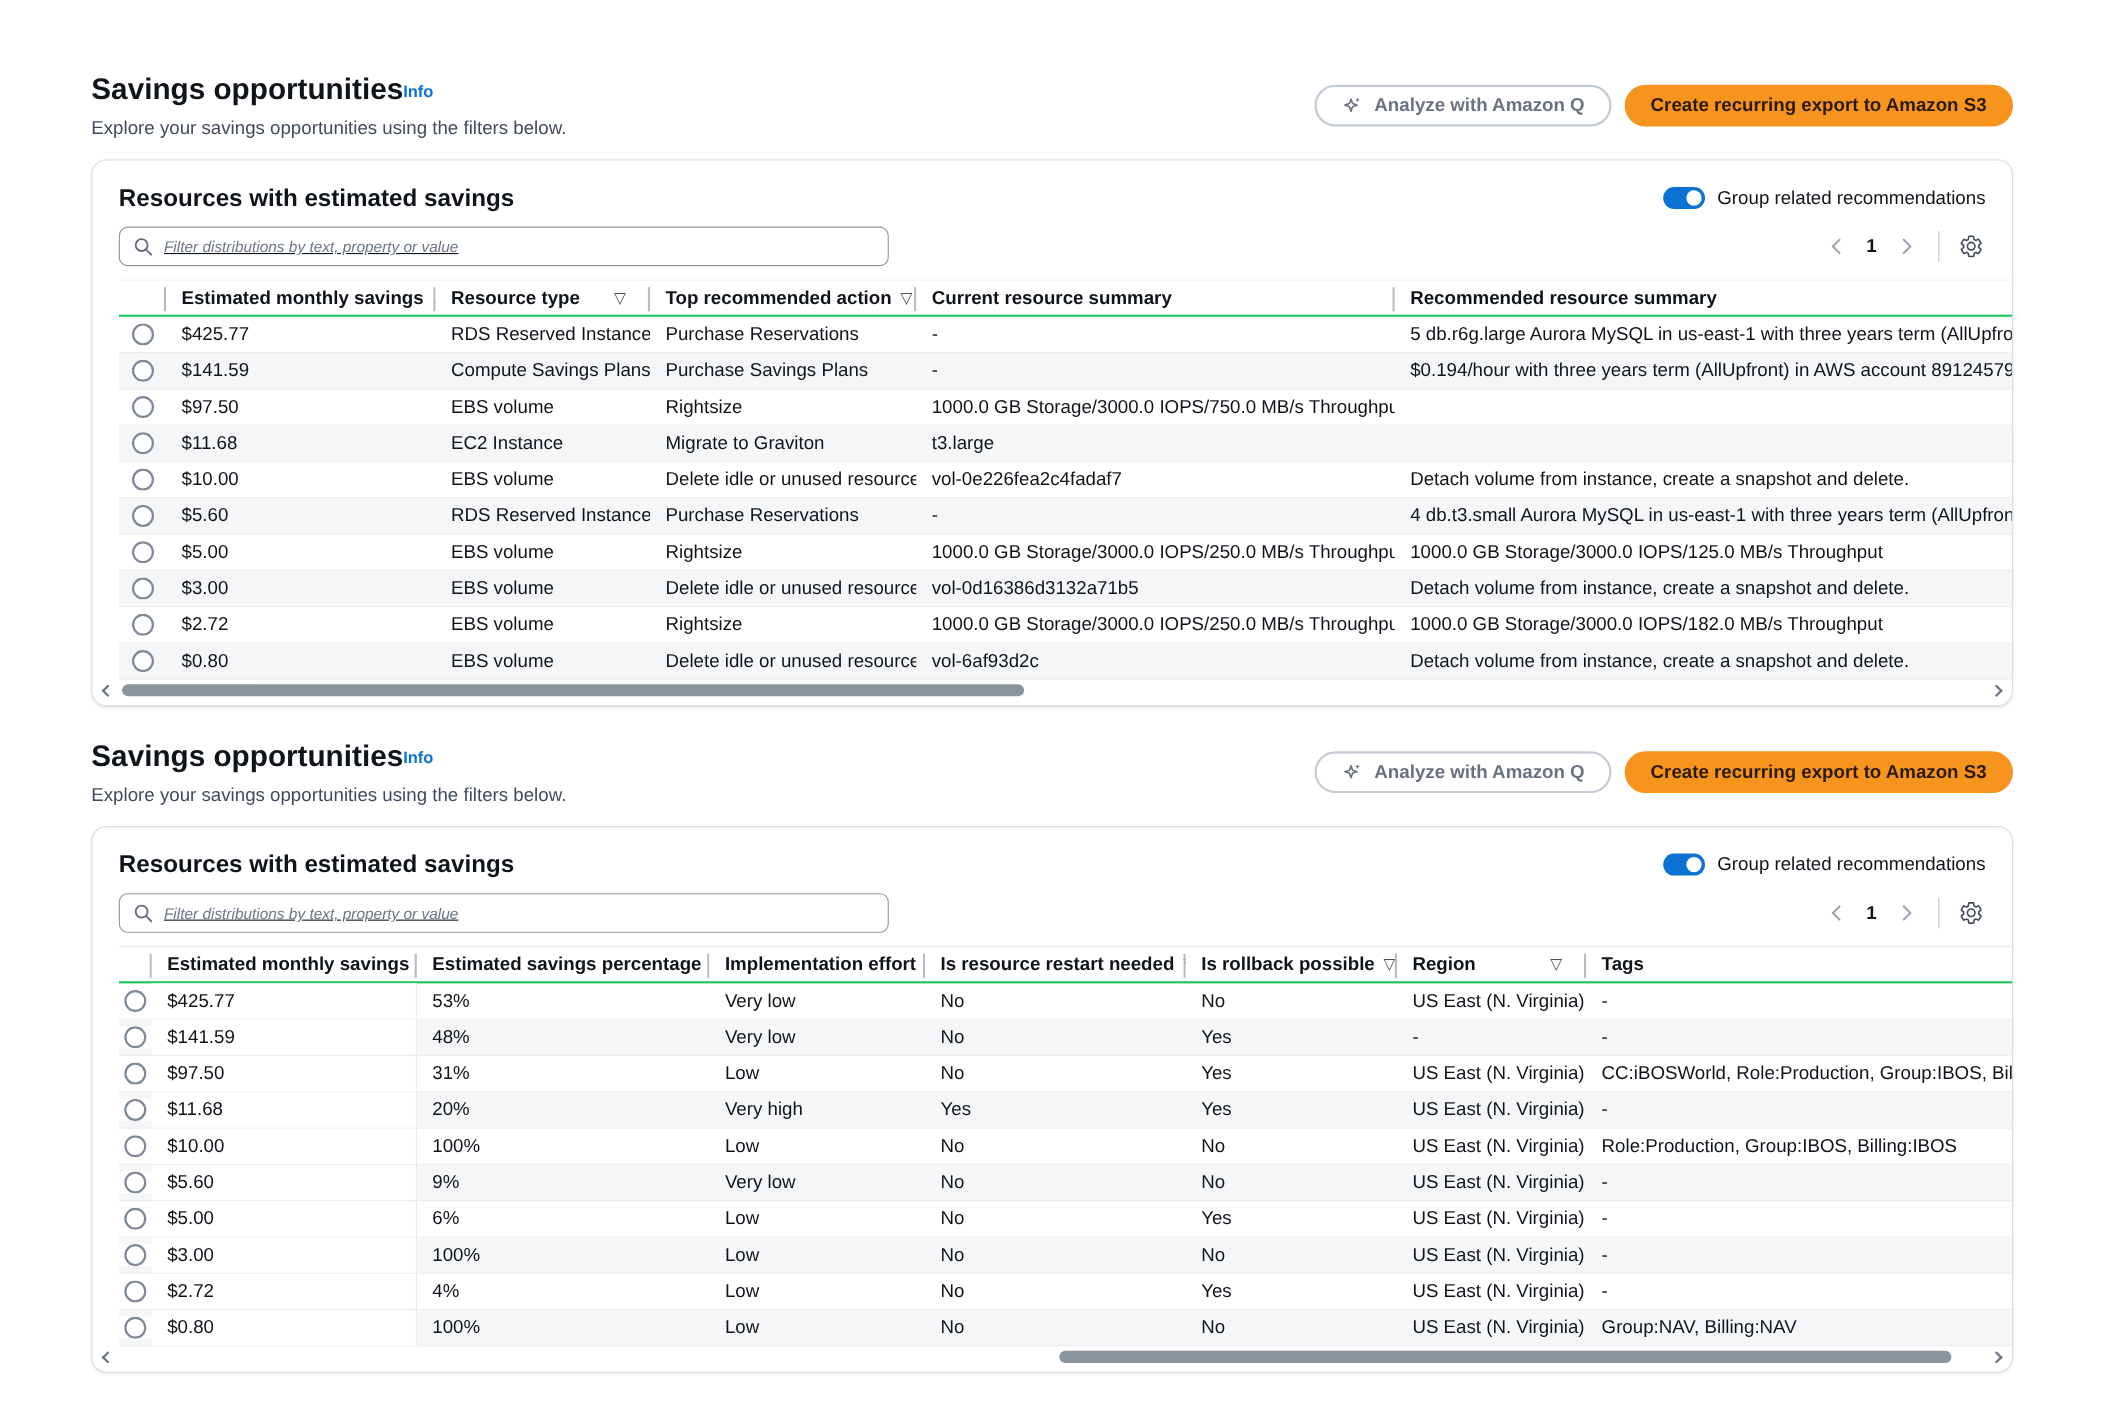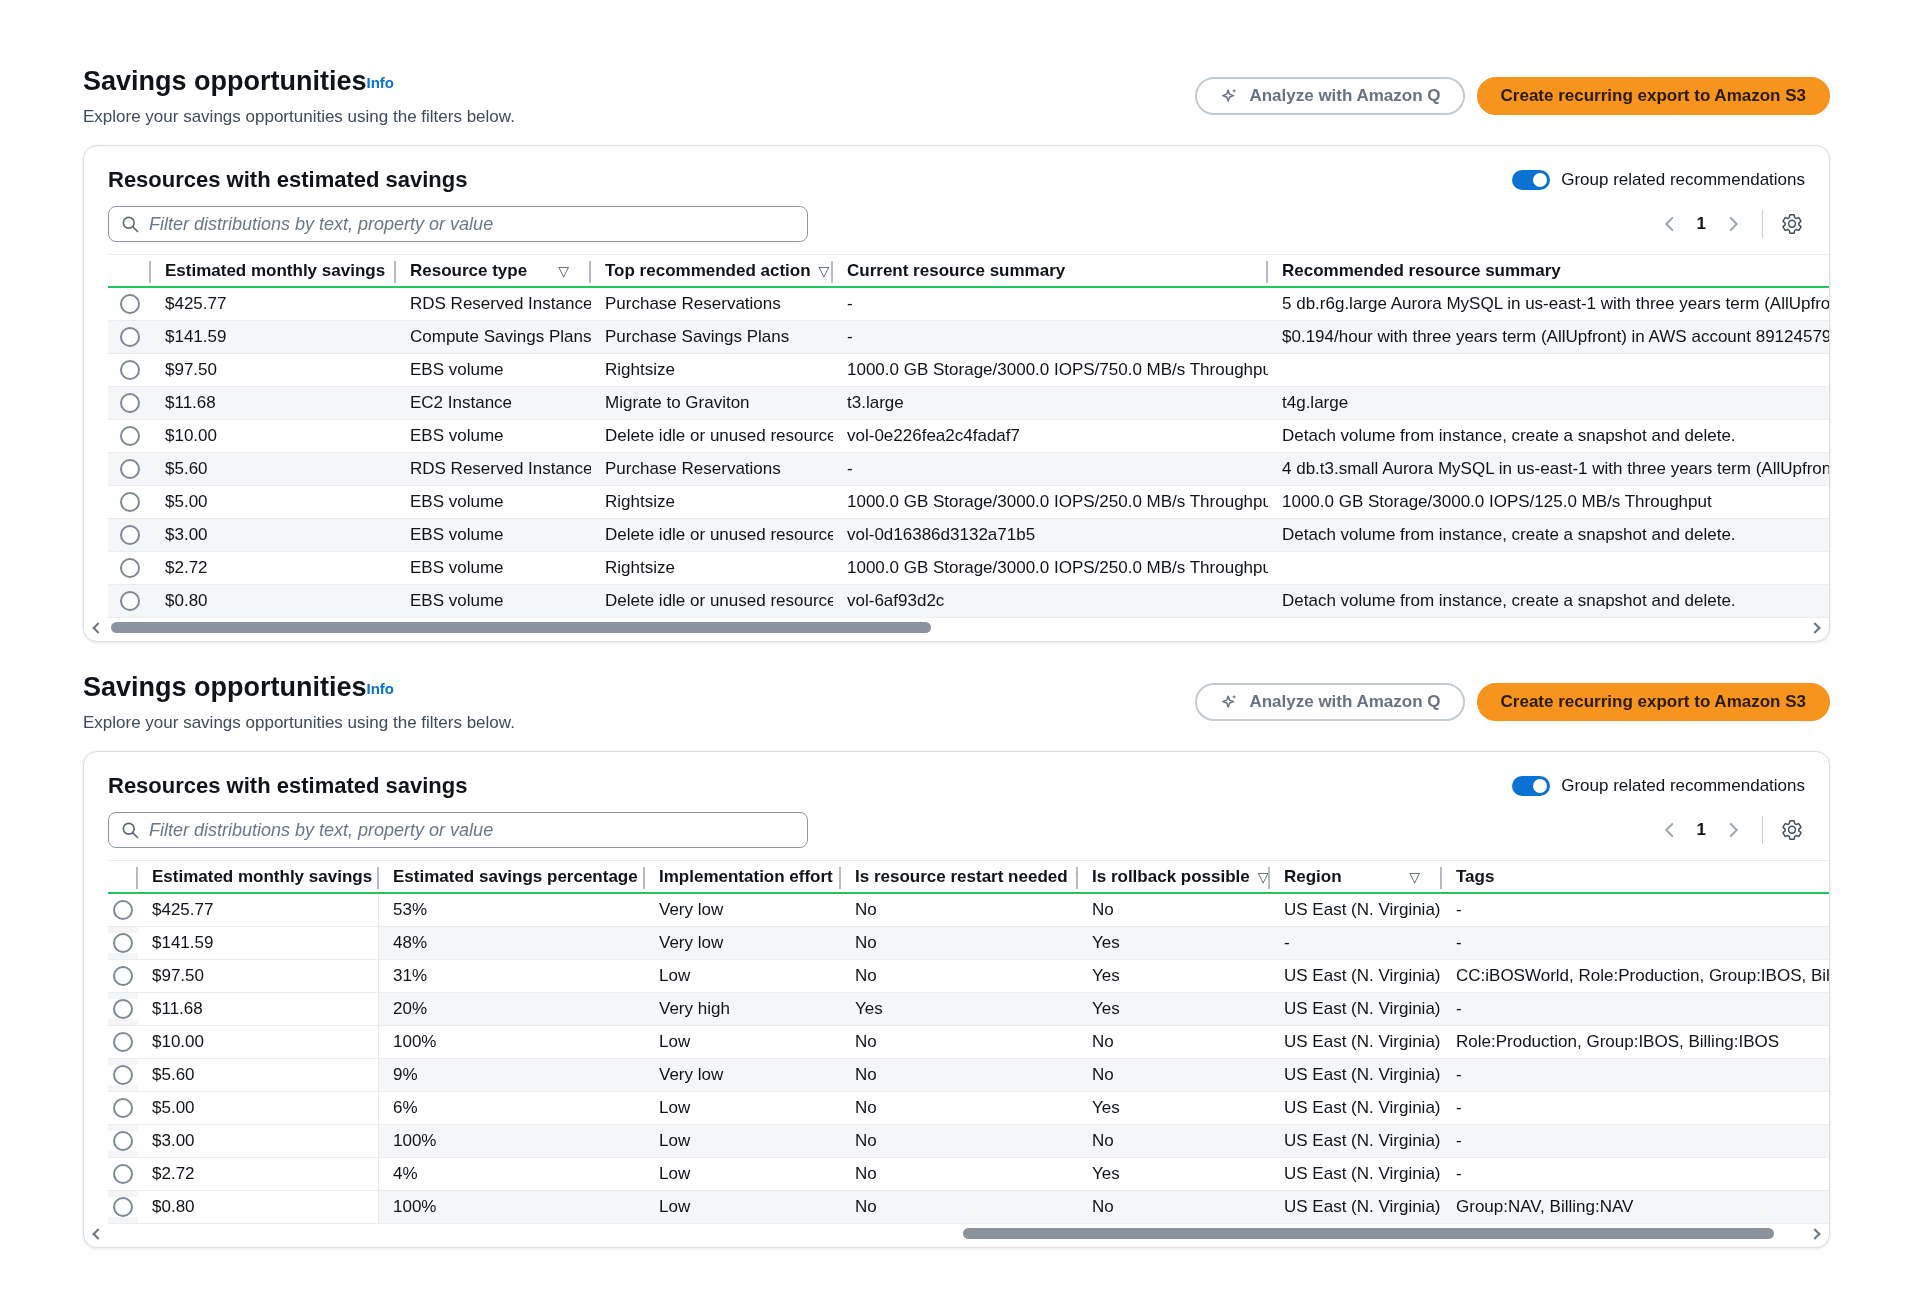--- a/index.html
+++ b/index.html
@@ -27,21 +27,21 @@
   h2 { font-size:22px; line-height:28px; font-weight:700; }
   .toggle-wrap { display:flex; align-items:center; gap:11px; }
   .toggle { width:38px; height:20px; border-radius:10px; background:var(--toggle-on); position:relative; cursor:pointer; flex:none; }
   .toggle .knob { position:absolute; top:3px; right:3px; width:14px; height:14px; border-radius:50%; background:#fff; }
   .toggle-label { font-size:17px; }
 
   .toolbar { display:flex; justify-content:space-between; align-items:center; margin:12px 24px 0; }
   .search { position:relative; width:700px; }
   .search svg { position:absolute; left:12px; top:8px; }
   .search input { width:100%; height:36px; border:1px solid #8d96a0; border-radius:8px; padding:0 12px 0 40px;
-                  font-size:18px; font-style:italic; color:#0f141a; font-family:inherit; }
+                  font-size:14px; font-style:italic; color:#0f141a; font-family:inherit;text-decoration:underline; }
   .search input::placeholder { color:#697787; font-style:italic; }
 
   .pagination { display:flex; align-items:center; gap:4px; }
   .pg-btn { background:none; border:none; cursor:pointer; color:#9aa5b1; display:flex; align-items:center; padding:4px; }
   .pg-num { font-weight:700; font-size:17px; margin:0 10px; color:#0f141a; }
   .pg-div { width:1px; height:28px; background:#c3cbd3; margin:0 12px; }
   .gear-btn { background:none; border:none; cursor:pointer; display:flex; align-items:center; padding:2px; }
 
   
   .table { margin:12px 0 0 24px; width:1723px; overflow:hidden; }
@@ -204,21 +204,20 @@
               <div class="td c4">1000.0 GB Storage/3000.0 IOPS/750.0 MB/s Throughput</div>
             </div>
             <div class="tr alt">
               <div class="td c0">
                 <span class="radio"></span>
               </div>
               <div class="td c1">$11.68</div>
               <div class="td c2">EC2 Instance</div>
               <div class="td c3">Migrate to Graviton</div>
               <div class="td c4">t3.large</div>
-              <div class="td c5">t4g.large</div>
             </div>
             <div class="tr">
               <div class="td c0">
                 <span class="radio"></span>
               </div>
               <div class="td c1">$10.00</div>
               <div class="td c2">EBS volume</div>
               <div class="td c3">Delete idle or unused resources</div>
               <div class="td c4">vol-0e226fea2c4fadaf7</div>
               <div class="td c5">Detach volume from instance, create a snapshot and delete.</div>
@@ -254,20 +253,21 @@
               <div class="td c5">Detach volume from instance, create a snapshot and delete.</div>
             </div>
             <div class="tr">
               <div class="td c0">
                 <span class="radio"></span>
               </div>
               <div class="td c1">$2.72</div>
               <div class="td c2">EBS volume</div>
               <div class="td c3">Rightsize</div>
               <div class="td c4">1000.0 GB Storage/3000.0 IOPS/250.0 MB/s Throughput</div>
+              <div class="td c5">1000.0 GB Storage/3000.0 IOPS/182.0 MB/s Throughput</div>
             </div>
             <div class="tr alt">
               <div class="td c0">
                 <span class="radio"></span>
               </div>
               <div class="td c1">$0.80</div>
               <div class="td c2">EBS volume</div>
               <div class="td c3">Delete idle or unused resources</div>
               <div class="td c4">vol-6af93d2c</div>
               <div class="td c5">Detach volume from instance, create a snapshot and delete.</div>

